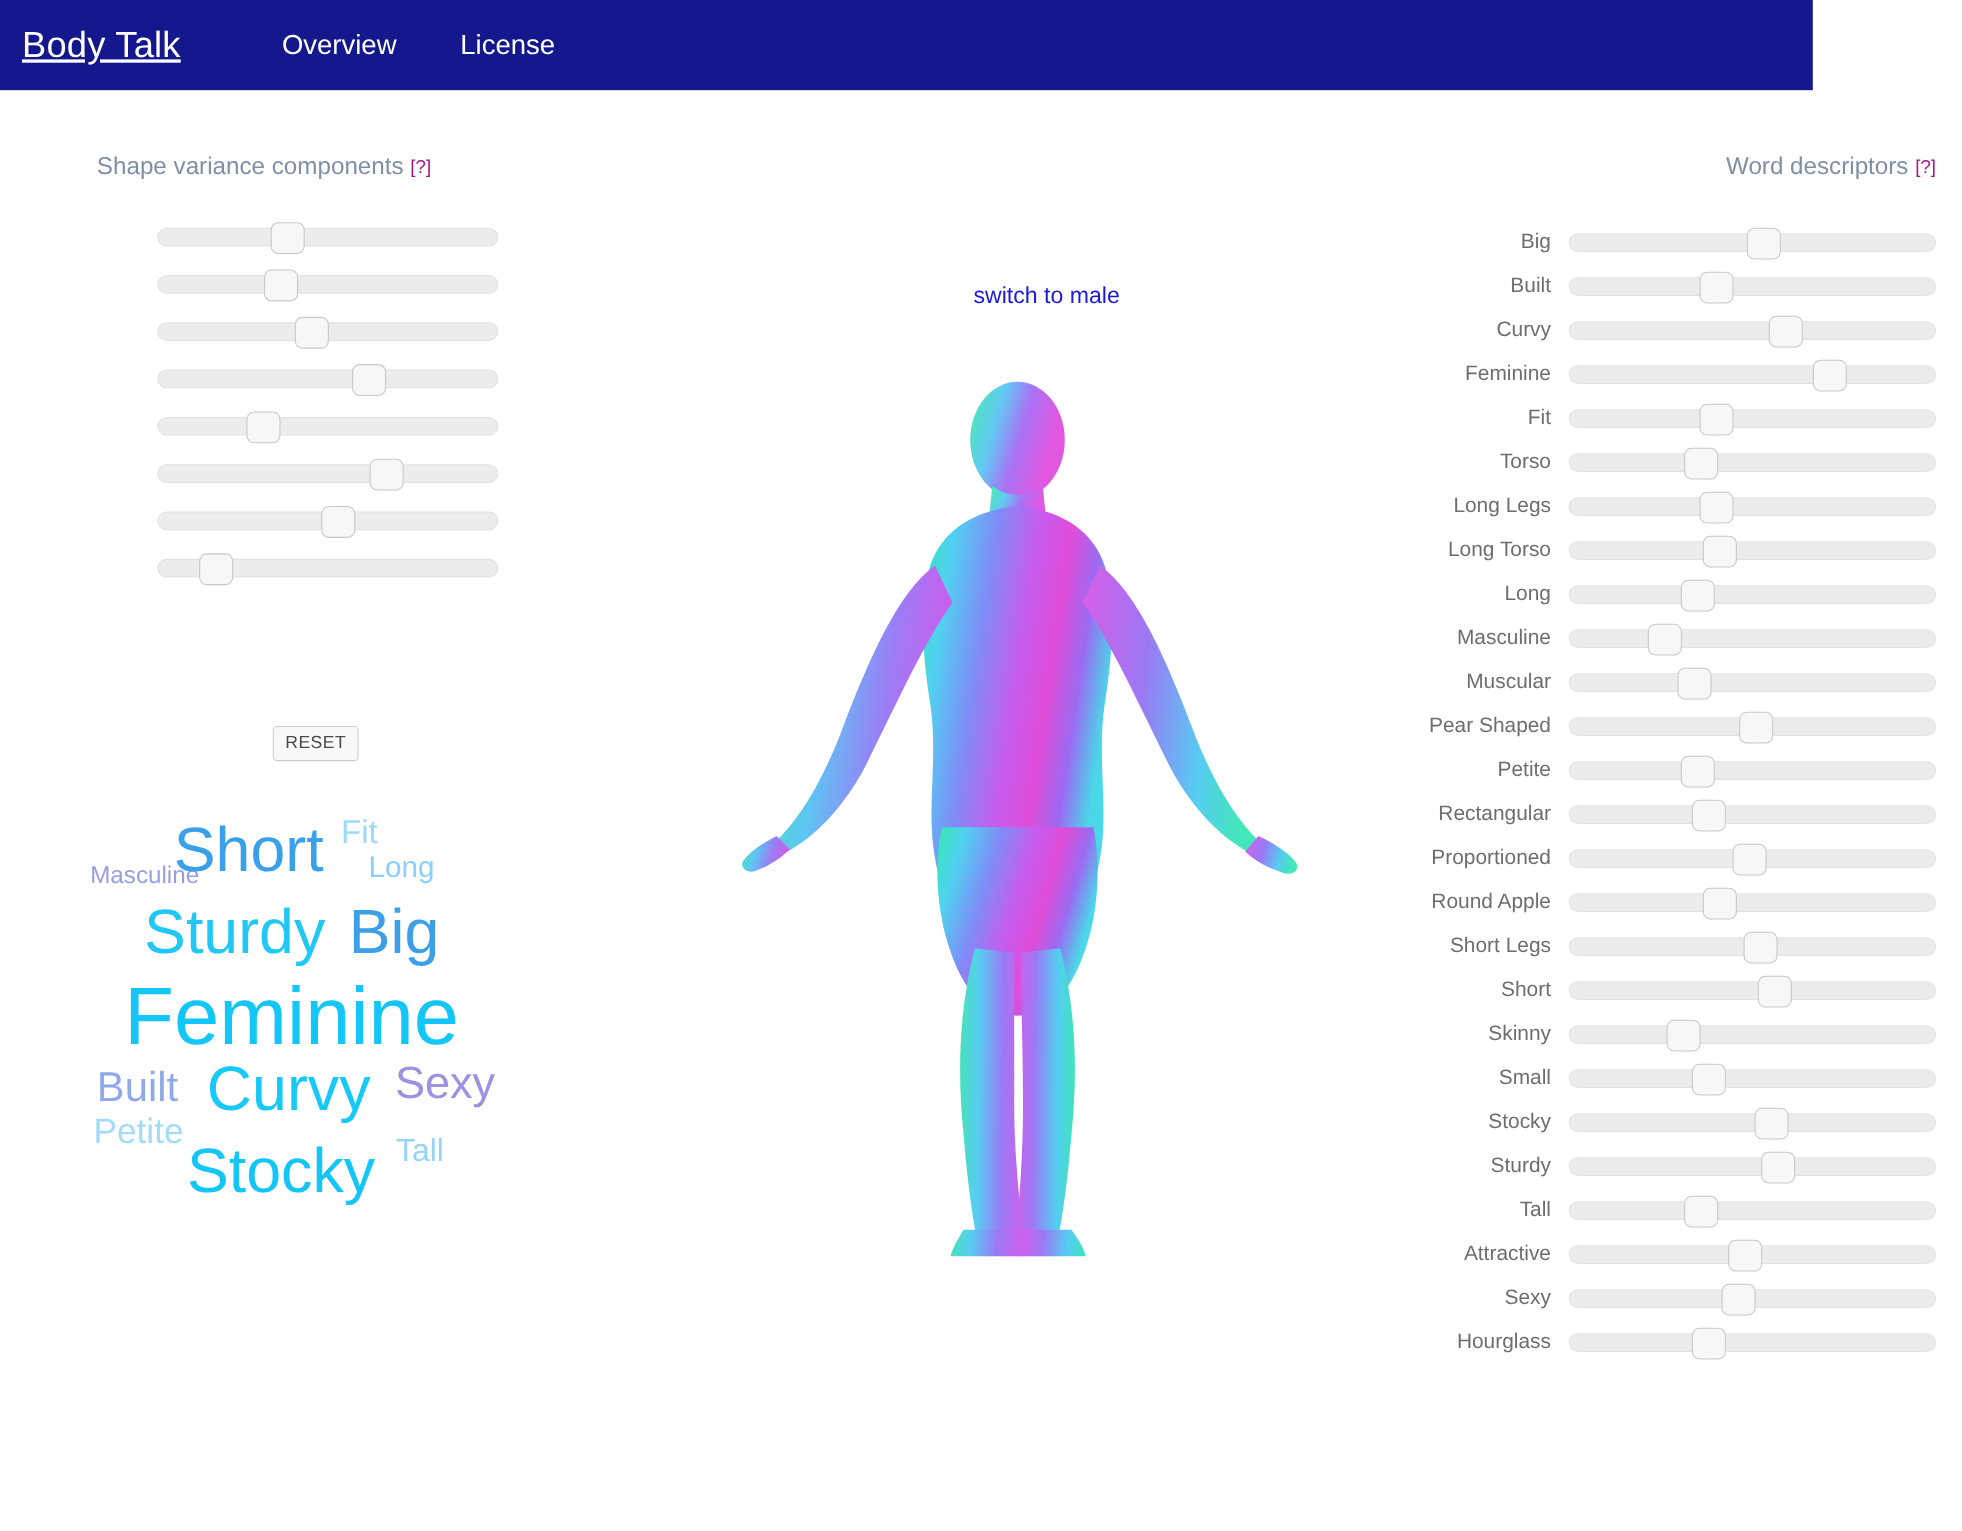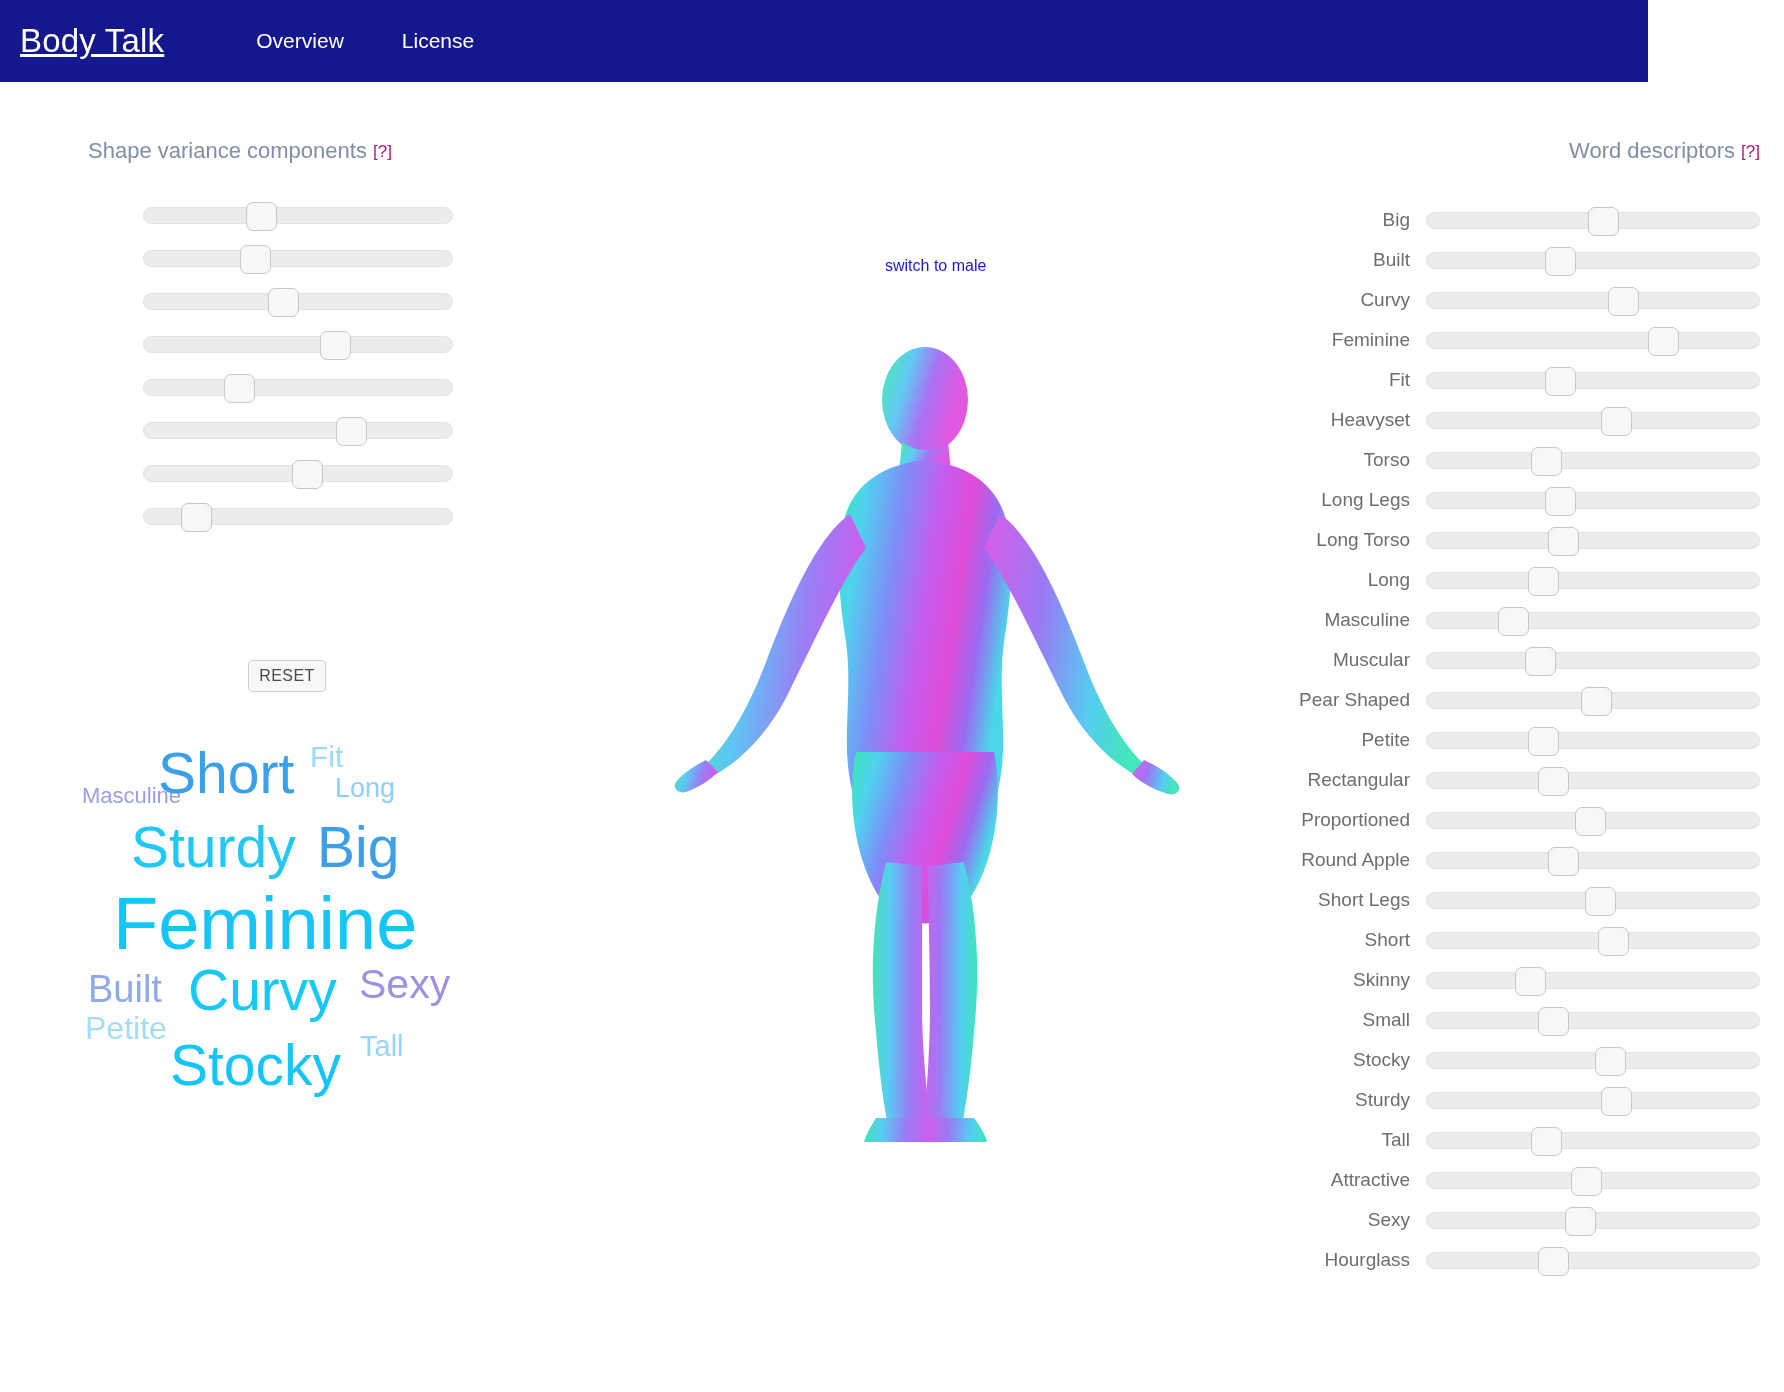--- a/index.html
+++ b/index.html
@@ -21,21 +21,21 @@
   #nav-brand {
     color: #ffffff;
     font-size: 33px;
     font-weight: 400;
     margin-left: 20px;
     letter-spacing: 0.2px;
     white-space: nowrap;
   }
   .nav-link {
     color: #ffffff;
-    font-size: 21px;
+    font-size: 25px;
     font-weight: 400;
     text-decoration: none;
     margin-left: 58px;
     white-space: nowrap;
     text-align: center;
   }
   #nav-link-overview { margin-left: 92px; }
 
   
   .slider {
@@ -119,21 +119,21 @@
 
   
   #viewer {
     position: absolute;
     left: 620px; top: 82px;
     width: 620px; height: 1310px;
   }
   #switch-gender-link {
     position: absolute;
     left: 265px; top: 175px;
-    font-size: 16px;
+    font-size: 21px;
     color: #1c19d6;
     text-decoration: none;
     white-space: nowrap;
   }
   #body-canvas {
     position: absolute;
     left: 50px; top: 260px;
     width: 520px; height: 800px;
   }
 
@@ -370,27 +370,20 @@
         </div>
       </div>
       <div class="desc-row">
         <div class="desc-label">Fit</div>
         <div class="slider desc-slider">
           <div class="track"></div>
           <div class="thumb" style="left: 40%;"></div>
         </div>
       </div>
       <div class="desc-row">
-        <div class="desc-label">Heavyset</div>
-        <div class="slider desc-slider">
-          <div class="track"></div>
-          <div class="thumb" style="left: 57%;"></div>
-        </div>
-      </div>
-      <div class="desc-row">
         <div class="desc-label">Torso</div>
         <div class="slider desc-slider">
           <div class="track"></div>
           <div class="thumb" style="left: 36%;"></div>
         </div>
       </div>
       <div class="desc-row">
         <div class="desc-label">Long Legs</div>
         <div class="slider desc-slider">
           <div class="track"></div>

